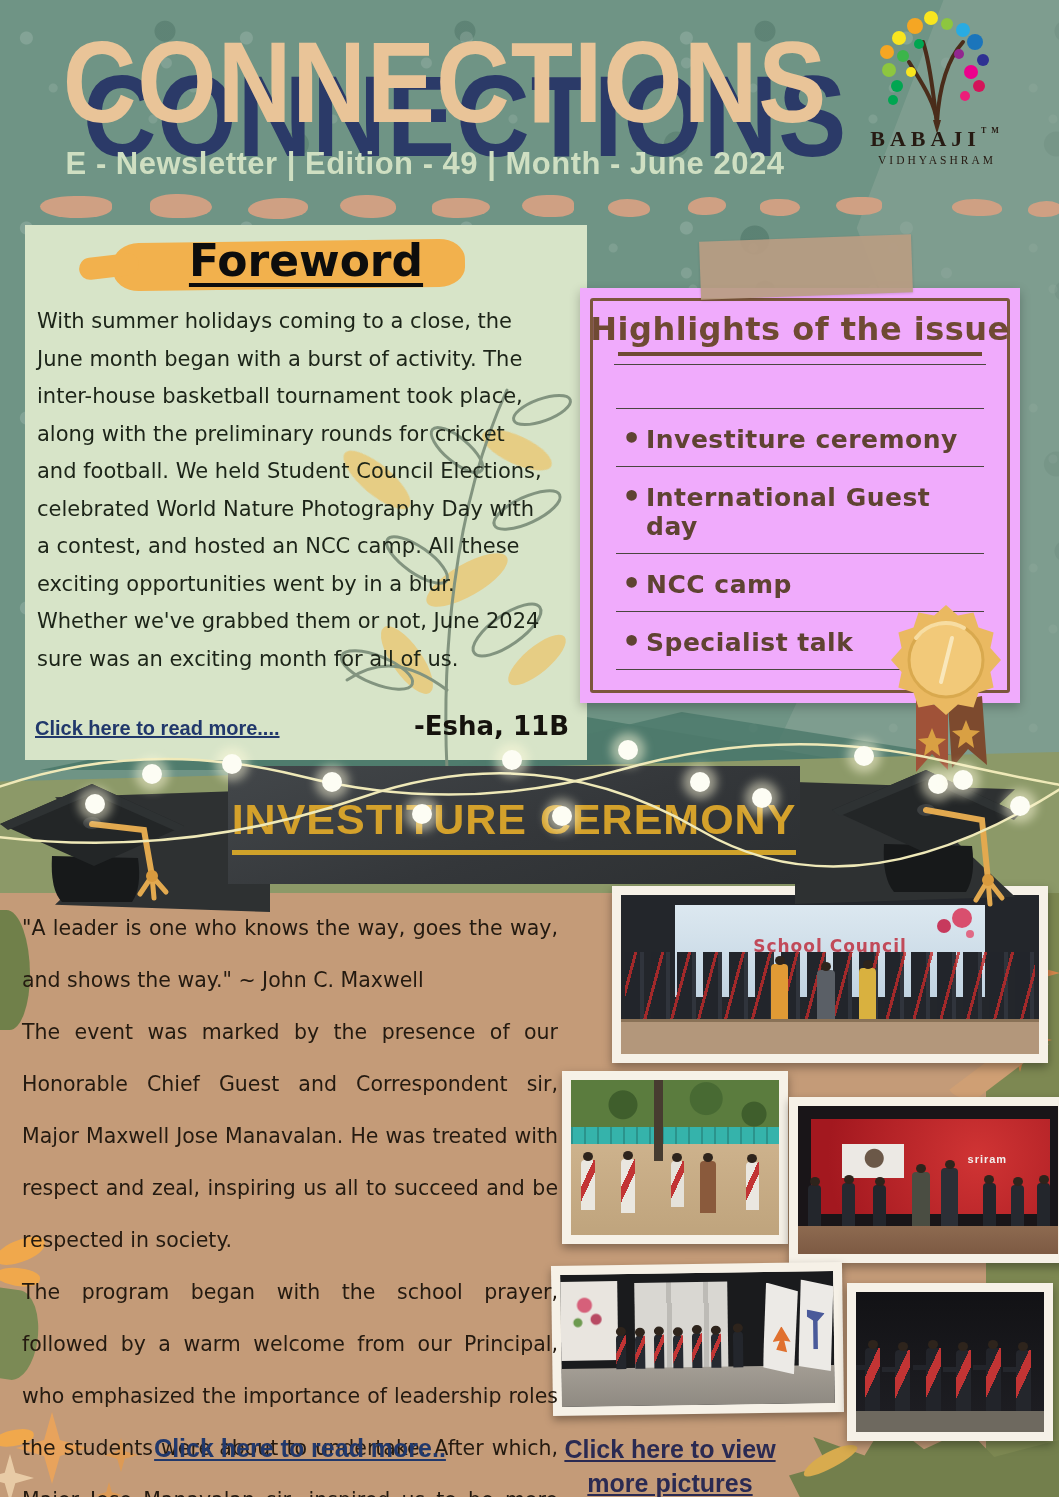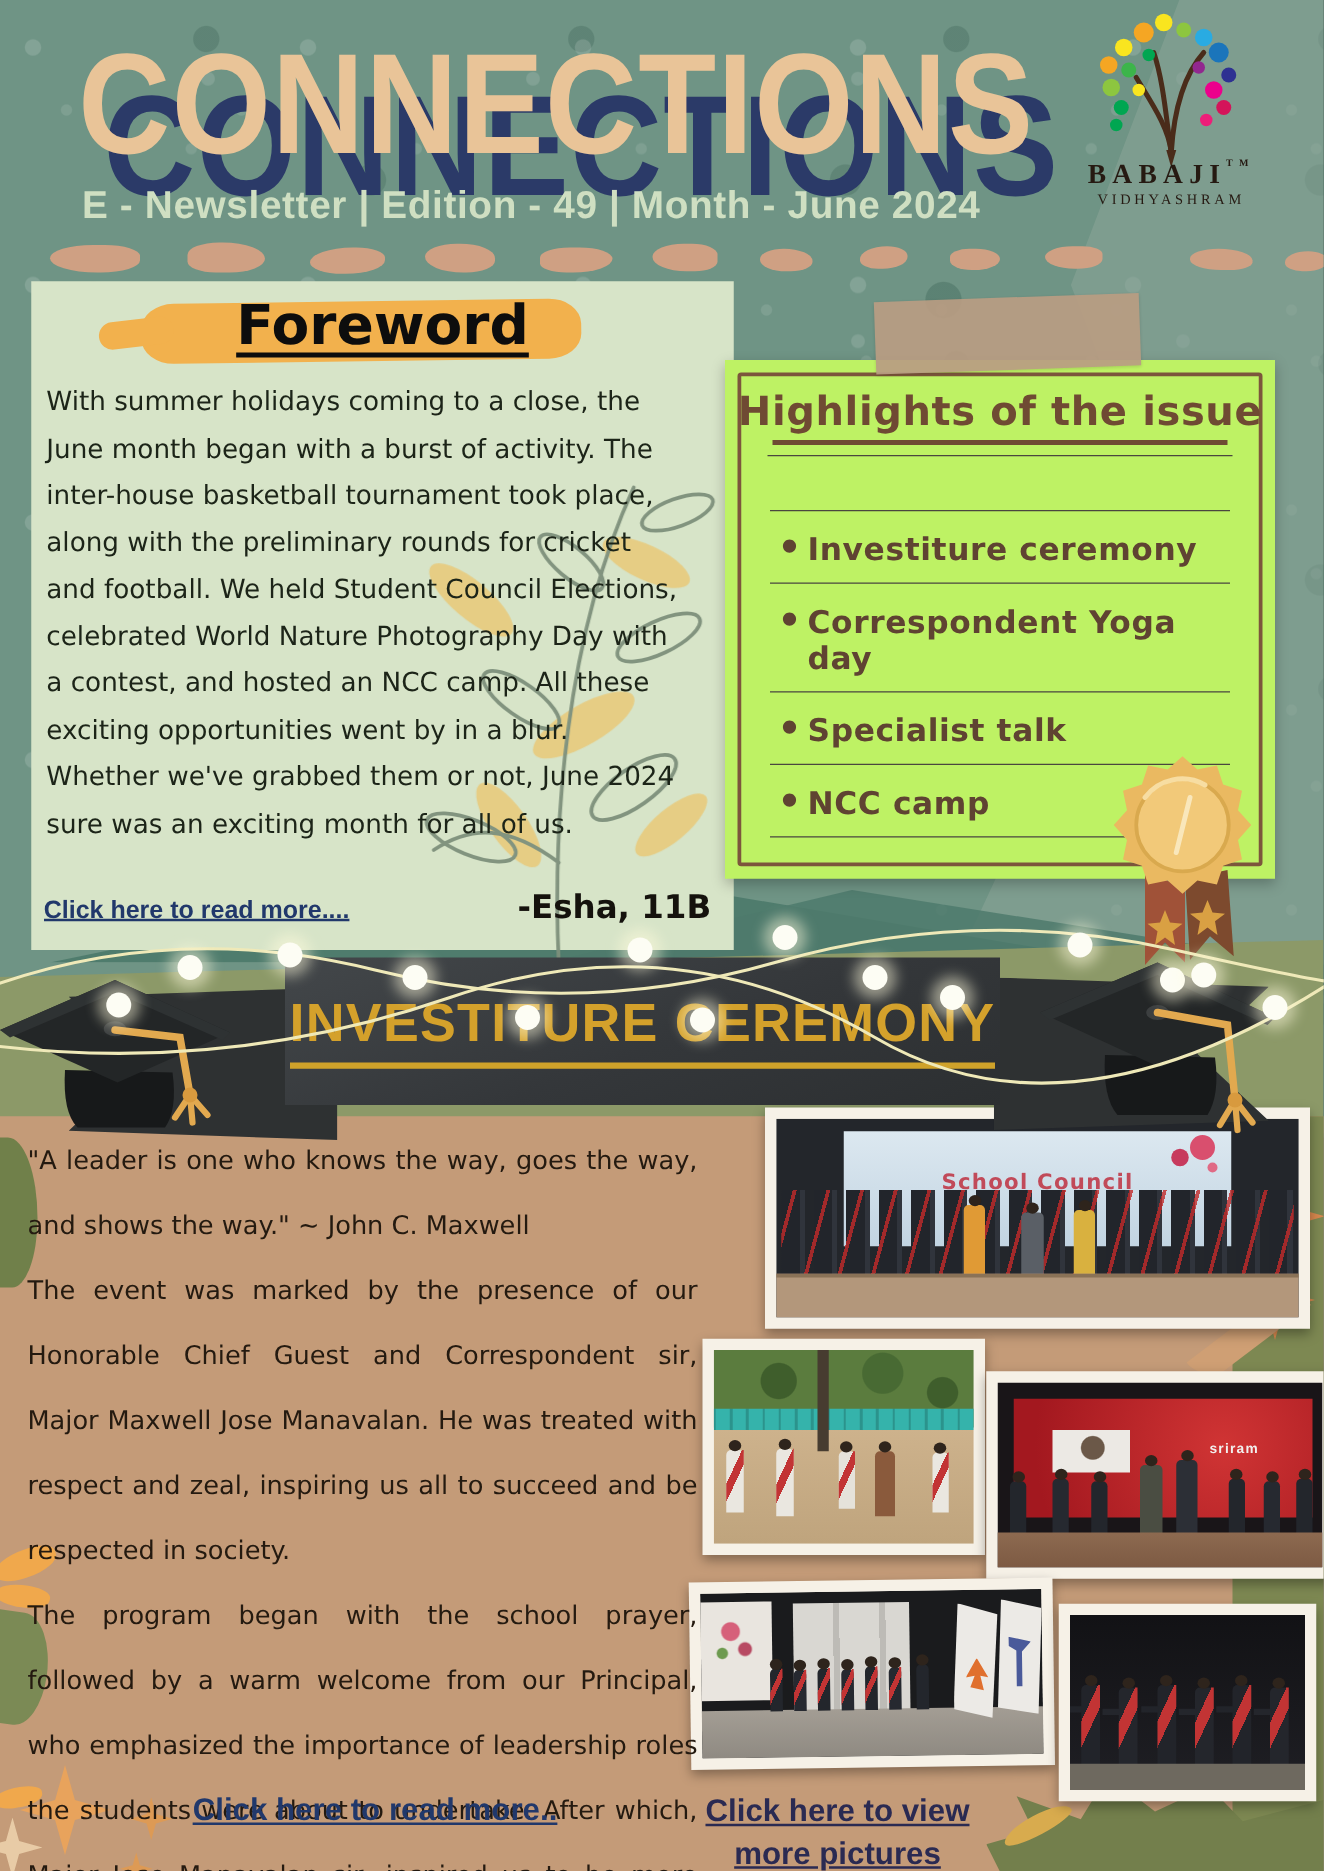--- a/index.html
+++ b/index.html
@@ -78,21 +78,21 @@
   .fw-title u{text-decoration-thickness:4px;text-underline-offset:7px;}
   .fw-body{
     position:absolute;left:12px;top:78px;width:506px;text-align:left;
     font-family:"DejaVu Sans",sans-serif;font-size:21px;line-height:37.5px;color:#1c2418;font-weight:500;z-index:2;
   }
   .fw-sign{position:absolute;right:18px;top:486px;font-family:"DejaVu Sans",sans-serif;font-size:26px;font-weight:700;color:#15120d;z-index:2;}
   .fw-link{position:absolute;left:10px;top:492px;font-size:20px;font-weight:800;color:#21386b;text-decoration:underline;z-index:3;}
   .fw-leaves{position:absolute;right:0;bottom:-10px;z-index:1;opacity:.95;}
   
   .hl-card{
-    position:absolute;left:580px;top:288px;width:440px;height:415px;background:#bef264;
+    position:absolute;left:580px;top:288px;width:440px;height:415px;background:#f0abfc;
     box-shadow:0 4px 10px rgba(0,0,0,.25);
   }
   .hl-border{position:absolute;inset:10px;border:3px solid #7c563c;border-radius:3px;}
   .hl-title{position:absolute;left:0;top:22px;width:100%;text-align:center;font-size:32px;font-weight:900;color:#6f4a33;
     font-family:"DejaVu Sans",sans-serif;letter-spacing:.5px;}
   .hl-title-line1{position:absolute;left:38px;top:64px;width:364px;border-top:4px solid #6f4a33;}
   .hl-title-line2{position:absolute;left:34px;top:76px;width:372px;border-top:1.5px solid #4a463f;}
   .hl-list{position:absolute;left:36px;top:120px;width:368px;list-style:none;margin:0;padding:0;border-top:1.5px solid #4a463f;}
   .hl-list li{
     position:relative;padding:16px 0 12px 30px;border-bottom:1.5px solid #4a463f;
@@ -294,23 +294,23 @@
     <a class="fw-link">Click here to read more....</a>
   </div>
 
   <div class="hl-card">
     <div class="hl-border"></div>
     <div class="hl-title">Highlights of the issue</div>
     <div class="hl-title-line1"></div>
     <div class="hl-title-line2"></div>
     <ul class="hl-list">
       <li>Investiture ceremony</li>
-      <li>Correspondent Yoga day</li>
+      <li>International Guest day</li>
+      <li>NCC camp</li>
       <li>Specialist talk</li>
-      <li>NCC camp</li>
     </ul>
   </div>
   <div class="tape"></div>
 
   <svg class="medal" width="120" height="182" viewBox="0 0 120 182">
     <polygon fill="#a05238" points="30,100 62,112 62,172 46,156 30,174"></polygon>
     <polygon fill="#7d4a2e" points="62,105 96,98 101,167 82,151 66,170"></polygon>
     <polygon fill="#d9a043" points="46,130 50,140 60,141 52,147 54,158 46,152 38,158 40,147 32,141 42,140"></polygon>
     <polygon fill="#d9a043" points="80,122 84,132 94,133 86,139 88,150 80,144 72,150 74,139 66,133 76,132"></polygon>
     <polygon fill="#eab961" points="115,62 104.4,73.9 107.6,89.5 92.5,94.5 87.5,109.6 71.9,106.4 60,117 48.1,106.4 32.5,109.6 27.5,94.5 12.4,89.5 15.6,73.9 5,62 15.6,50.1 12.4,34.5 27.5,29.5 32.5,14.4 48.1,17.6 60,7 71.9,17.6 87.5,14.4 92.5,29.5 107.6,34.5 104.4,50.1"></polygon>

